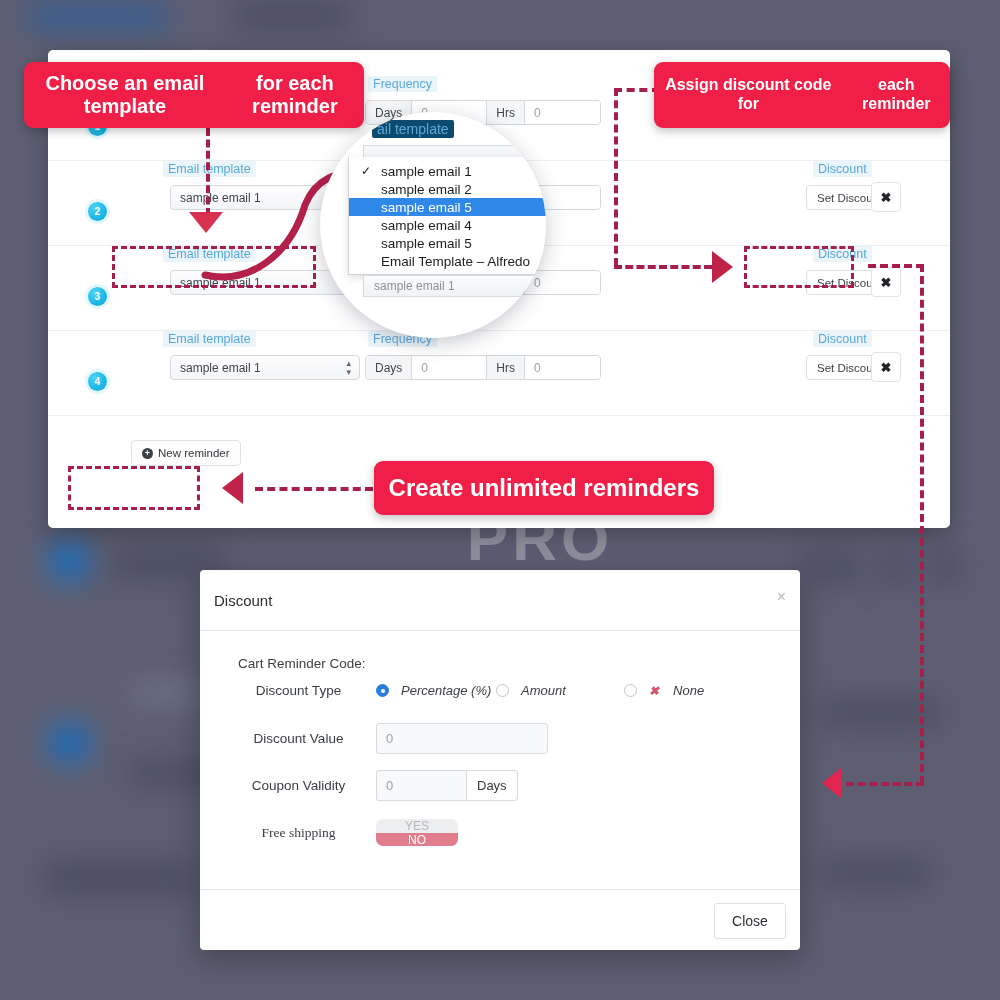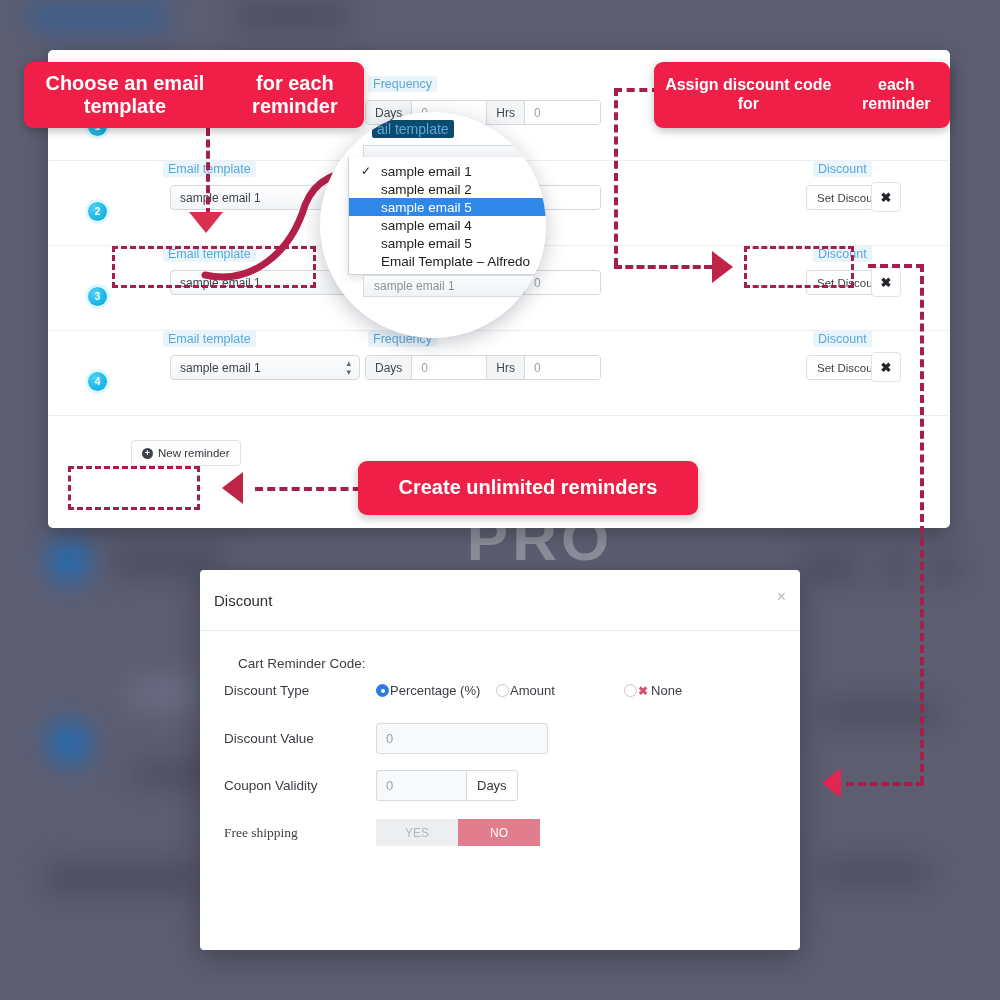--- a/index.html
+++ b/index.html
@@ -175,21 +175,21 @@
     font-weight: 700;
     border-radius: 9px;
     text-align: center;
     display: flex; align-items: center; justify-content: center;
     box-shadow: 0 3px 10px rgba(0,0,0,.25);
     z-index: 20;
     line-height: 1.16;
   }
   #callout-left  { left: 24px;  top: 62px; width: 340px; height: 66px; font-size: 20px; }
   #callout-right { left: 654px; top: 62px; width: 296px; height: 66px; font-size: 16px; }
-  #callout-bottom{ left: 358px; top: 461px; width: 340px; height: 54px; font-size: 20px; }
+  #callout-bottom{ left: 374px; top: 461px; width: 340px; height: 54px; font-size: 24px; }
 
   
   #magnifier {
     position: absolute;
     left: 320px; top: 112px;
     width: 226px; height: 226px;
     border-radius: 50%;
     background: #fff;
     box-shadow: 0 5px 20px rgba(30,40,60,.25);
     z-index: 25;
@@ -290,27 +290,27 @@
   #modal-body { position: relative; height: 258px; margin-left: 24px; }
   #cart-code {
     position: absolute; left: 14px; top: 25px;
     font-size: 13.5px; color: #3a3e43;
   }
   .form-row {
     position: absolute; left: 0; width: 100%;
     display: flex; align-items: center;
   }
   .form-label {
-    width: 352px; text-align: left;
+    width: 352px; text-align: center;
     font-size: 13.5px; color: #3a3e43;
     padding-right: 3px;
   }
   .radio-opt {
-    display: flex; align-items: center; gap: 1px;
-    font-size: 13px; color: #3a3e43;
+    display: flex; align-items: center; gap: 12px;
+    font-size: 13px; color: #3a3e43; font-style: italic;
   }
   .radio {
     width: 13px; height: 13px; border-radius: 50%;
     border: 1px solid #c2c7cd; background: #fff;
     display: inline-block; position: relative;
   }
   .radio.on {
     background: #2a7de0; border-color: #2a7de0;
   }
   .radio.on::after {
@@ -329,21 +329,21 @@
     display: flex; align-items: center; padding-left: 9px;
   }
   .input-group { display: flex; height: 31px; }
   .input-group .text-input { border-radius: 3px 0 0 3px; border-right: none; }
   .input-addon {
     border: 1px solid #d6dbe0; border-radius: 0 3px 3px 0;
     background: #fff; font-size: 13px; color: #34383d;
     display: flex; align-items: center; padding: 0 10px;
   }
 
-  .toggle { display: flex; height: 27px; border-radius: 0; overflow: hidden; }
+  .toggle { display: flex; height: 27px; border-radius: 7px; overflow: hidden; flex-direction: column; }
   .tg-yes {
     width: 82px; background: #eceef0; color: #b3b8bd;
     font-size: 12px; display: flex; align-items: center; justify-content: center;
   }
   .tg-no {
     width: 82px; background: #e27d8d; color: #fff;
     font-size: 12px; display: flex; align-items: center; justify-content: center;
   }
 
   #modal-foot {
@@ -571,13 +571,16 @@
 
     <div class="form-row" style="top:188px;">
       <div class="form-label" style="width:152px;font-family:Liberation Serif, serif;">Free shipping</div>
       <div class="toggle">
         <div class="tg-yes">YES</div>
         <div class="tg-no">NO</div>
       </div>
     </div>
   </div>
 
+  <div id="modal-foot">
+    <div id="close-btn">Close</div>
+  </div>
 </div>
 
 </body></html>

